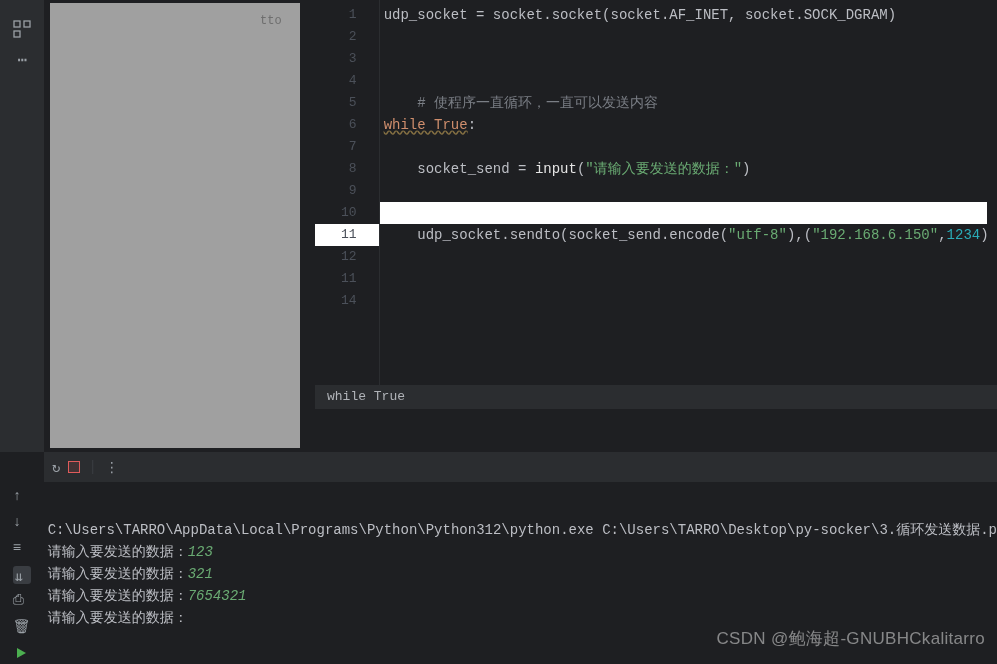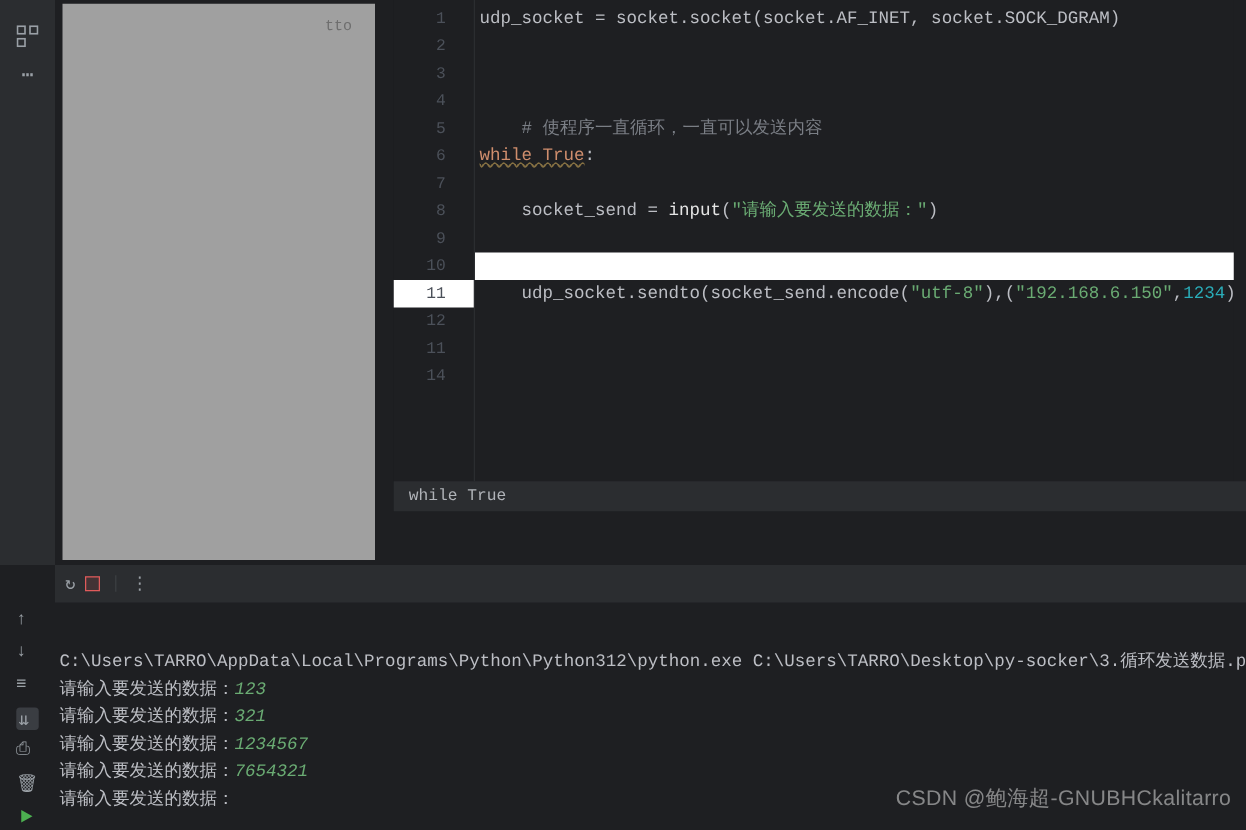--- a/index.html
+++ b/index.html
@@ -241,21 +241,20 @@
     <div class="side-icon">↓</div>
     <div class="side-icon">≡</div>
     <div class="side-icon" style="background:#3a3d42;border-radius:3px;padding:2px;">⇊</div>
     <div class="side-icon">⎙</div>
     <div class="side-icon">🗑</div>
   </div>
   <div class="term-body">
     <div class="term-line term-path">C:\Users\TARRO\AppData\Local\Programs\Python\Python312\python.exe C:\Users\TARRO\Desktop\py-socker\3.循环发送数据.p</div>
     <div class="term-line"><span class="term-prompt">请输入要发送的数据：</span><span class="term-input">123</span></div>
     <div class="term-line"><span class="term-prompt">请输入要发送的数据：</span><span class="term-input">321</span></div>
-    <div class="term-line"><span class="term-prompt">请输入要发送的数据：</span><span class="term-input">1234567</span></div>
     <div class="term-line"><span class="term-prompt">请输入要发送的数据：</span><span class="term-input">7654321</span></div>
     <div class="term-line"><span class="term-prompt">请输入要发送的数据：</span></div>
   </div>
 </div>
 
 <div class="run-icon">
   <svg viewBox="0 0 14 14">
       <polygon points="3,2 12,7 3,12" fill="#4caf50"></polygon>
     </svg>
 </div>

